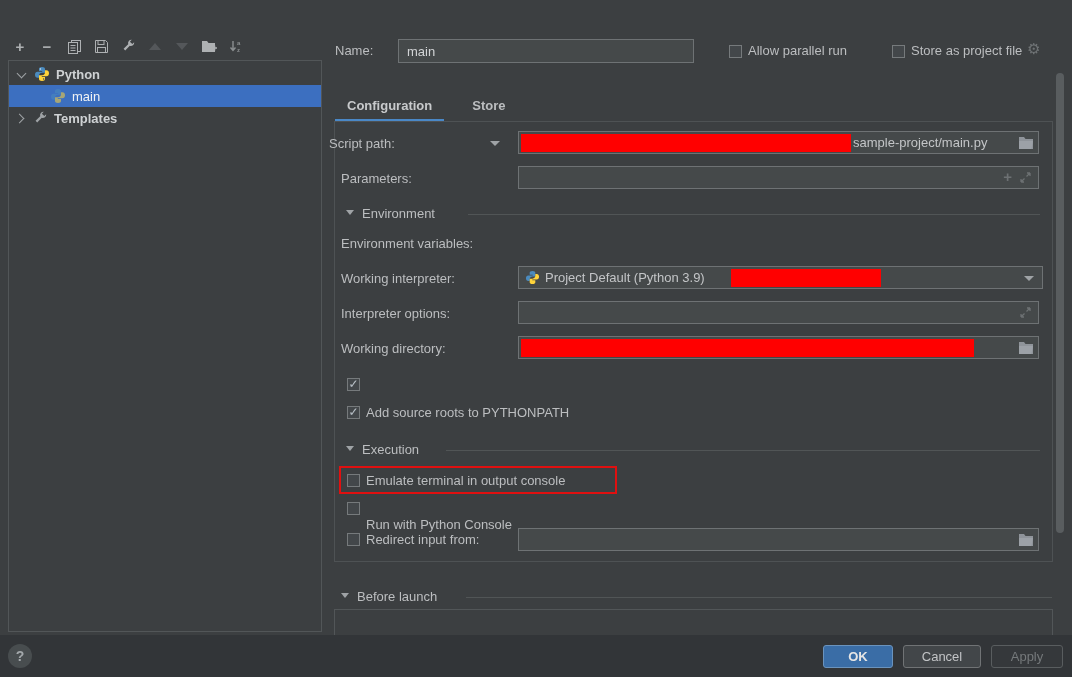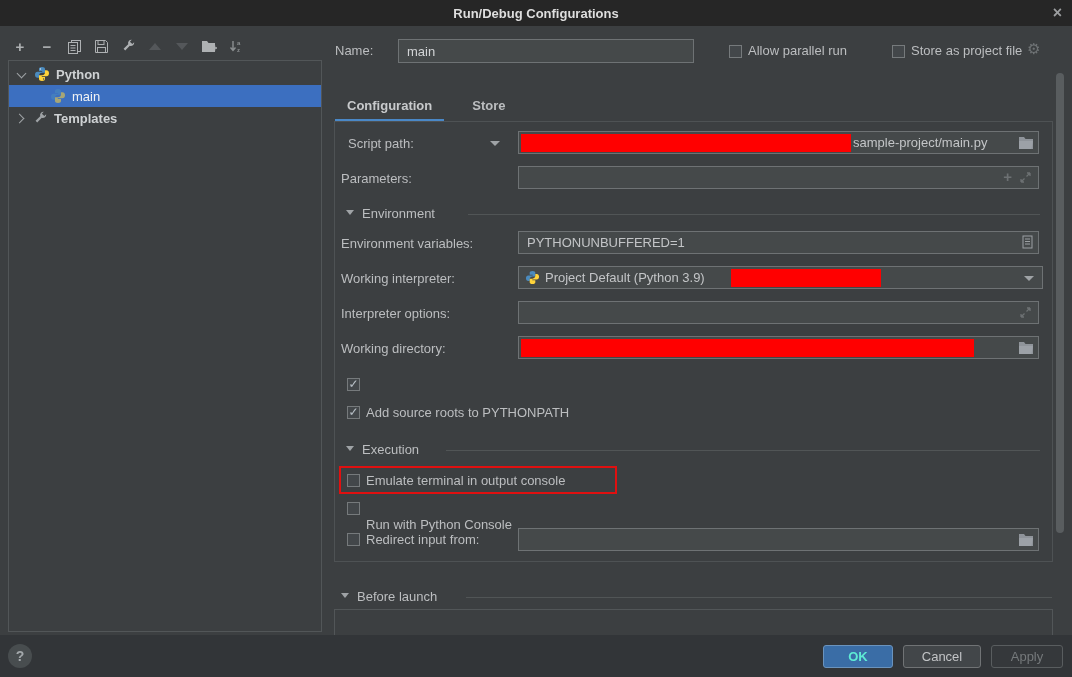--- a/index.html
+++ b/index.html
@@ -78,33 +78,29 @@
   .cbl-lb { position:absolute; color:#bcbec0; }
   .hl-red { position:absolute; left:339px; top:466px; width:278px; height:28px; border:2px solid #e01010; }
 
   .blaunch-box { position:absolute; left:334px; top:609px; width:719px; height:28px; border:1px solid #525658; }
 
   
   .footer { position:absolute; left:0; top:635px; width:1072px; height:42px; background:#323538; }
   .help { position:absolute; left:8px; top:644px; width:24px; height:24px; border-radius:50%;
           background:#484d4f; color:#a3a8ab; text-align:center; line-height:24px; font-size:14px; font-weight:bold; }
   .btn { position:absolute; top:645px; height:23px; border-radius:3px; text-align:center; line-height:21px; font-size:13px; }
-  .btn-ok { left:823px; width:70px; background:#3a6da6; border:1px solid #6a93bd; color:#5eead4; font-weight:bold; }
+  .btn-ok { left:823px; width:70px; background:#3a6da6; border:1px solid #6a93bd; color:#e5e5e5; font-weight:bold; }
   .btn-cancel { left:903px; width:78px; background:#424649; border:1px solid #707375; color:#c2c4c6; }
   .btn-apply { left:991px; width:72px; background:#35383b; border:1px solid #595d5f; color:#75797b; }
 </style>
 </head>
 <body>
 
 <div class="dialog">
 
-  <div class="titlebar">
-    <span class="title">Run/Debug Configurations</span>
-    <span class="close">×</span>
-  </div>
 
   <div class="toolbar">
     <span class="tbtn">+</span>
     <span class="tbtn">−</span>
     <span class="tbtn">
       <svg width="15" height="15" viewBox="0 0 15 15">
         <rect x="4.5" y="1.5" width="9" height="11" fill="none" stroke="#aeb1b3"></rect>
         <rect x="1.5" y="3.5" width="9" height="11" fill="#3c3f41" stroke="#aeb1b3"></rect>
         <line x1="3.5" y1="6.5" x2="8.5" y2="6.5" stroke="#aeb1b3"></line>
         <line x1="3.5" y1="9" x2="8.5" y2="9" stroke="#aeb1b3"></line>
@@ -187,21 +183,21 @@
   <span class="gear">⚙</span>
 
   <div class="tabs">
     <div class="tab active">Configuration</div>
     <div class="tab">Store</div>
   </div>
 
   <div class="pane"></div>
   <div class="scroll-thumb"></div>
 
-  <div class="flabel" style="left:348px; top:136px;">Script path:</div>
+  <div class="flabel" style="left:329px; top:136px;">Script path:</div>
   <span class="caret" style="position:absolute; left:490px; top:141px;"></span>
   <div class="field" style="left:518px; top:131px; width:521px;">
     <span class="redact" style="left:2px; top:2px; width:330px; height:18px;"></span>
     <span class="ftext" style="left:334px;">sample-project/main.py</span>
     <span class="ficon" style="right:4px; top:4px;">
       <svg width="16" height="13" viewBox="0 0 16 13">
           <path d="M1 1h5l1.5 2H15v10H1z" fill="#8f949a"></path>
           <path d="M1 5h14l-1.6 8H1z" fill="#9ca1a7"></path>
         </svg>
     </span>
@@ -215,31 +211,20 @@
           <path d="M7.5 5.5 11 2M11 2h-3M11 2v3M5.5 7.5 2 11M2 11h3M2 11V8" stroke="#6d7173" fill="none" stroke-width="1.3"></path>
         </svg>
     </span>
   </div>
 
   <span class="sec-caret" style="left:346px; top:210px;"></span>
   <div class="flabel" style="left:362px; top:206px;">Environment</div>
   <div class="sec-line" style="left:468px; top:214px; width:572px;"></div>
 
   <div class="flabel" style="left:341px; top:236px;">Environment variables:</div>
-  <div class="field" style="left:518px; top:231px; width:521px;">
-    <span class="ftext">PYTHONUNBUFFERED=1</span>
-    <span class="ficon" style="right:5px; top:3px;">
-      <svg width="11" height="14" viewBox="0 0 11 14">
-          <rect x="1" y="1" width="9" height="12" fill="none" stroke="#9ca0a3"></rect>
-          <line x1="3" y1="4" x2="8" y2="4" stroke="#9ca0a3"></line>
-          <line x1="3" y1="6.5" x2="8" y2="6.5" stroke="#9ca0a3"></line>
-          <line x1="3" y1="9" x2="8" y2="9" stroke="#9ca0a3"></line>
-        </svg>
-    </span>
-  </div>
 
   <div class="flabel" style="left:341px; top:271px;">Working interpreter:</div>
   <div class="field" style="left:518px; top:266px; width:525px;">
     <span class="ficon" style="left:6px; top:3px;">
       <svg width="15" height="15" viewBox="0 0 16 16">
         <path fill="#4b8bbe" d="M8 1C6 1 5 1.8 5 3v2h3.2v.8H3.5C2 5.8 1 7.1 1 8.8s1 3 2.5 3H5v-2c0-1.7 1.3-3 3-3h3V3c0-1.2-1-2-3-2z"></path>
         <path fill="#ffd43b" d="M8 15c2 0 3-.8 3-2v-2H7.8v-.8h4.7c1.5 0 2.5-1.3 2.5-3s-1-3-2.5-3H11v2c0 1.7-1.3 3-3 3H5v3.8c0 1.2 1 2 3 2z"></path>
       </svg>
     </span>
     <span class="ftext" style="left:26px;">Project Default (Python 3.9)</span>

